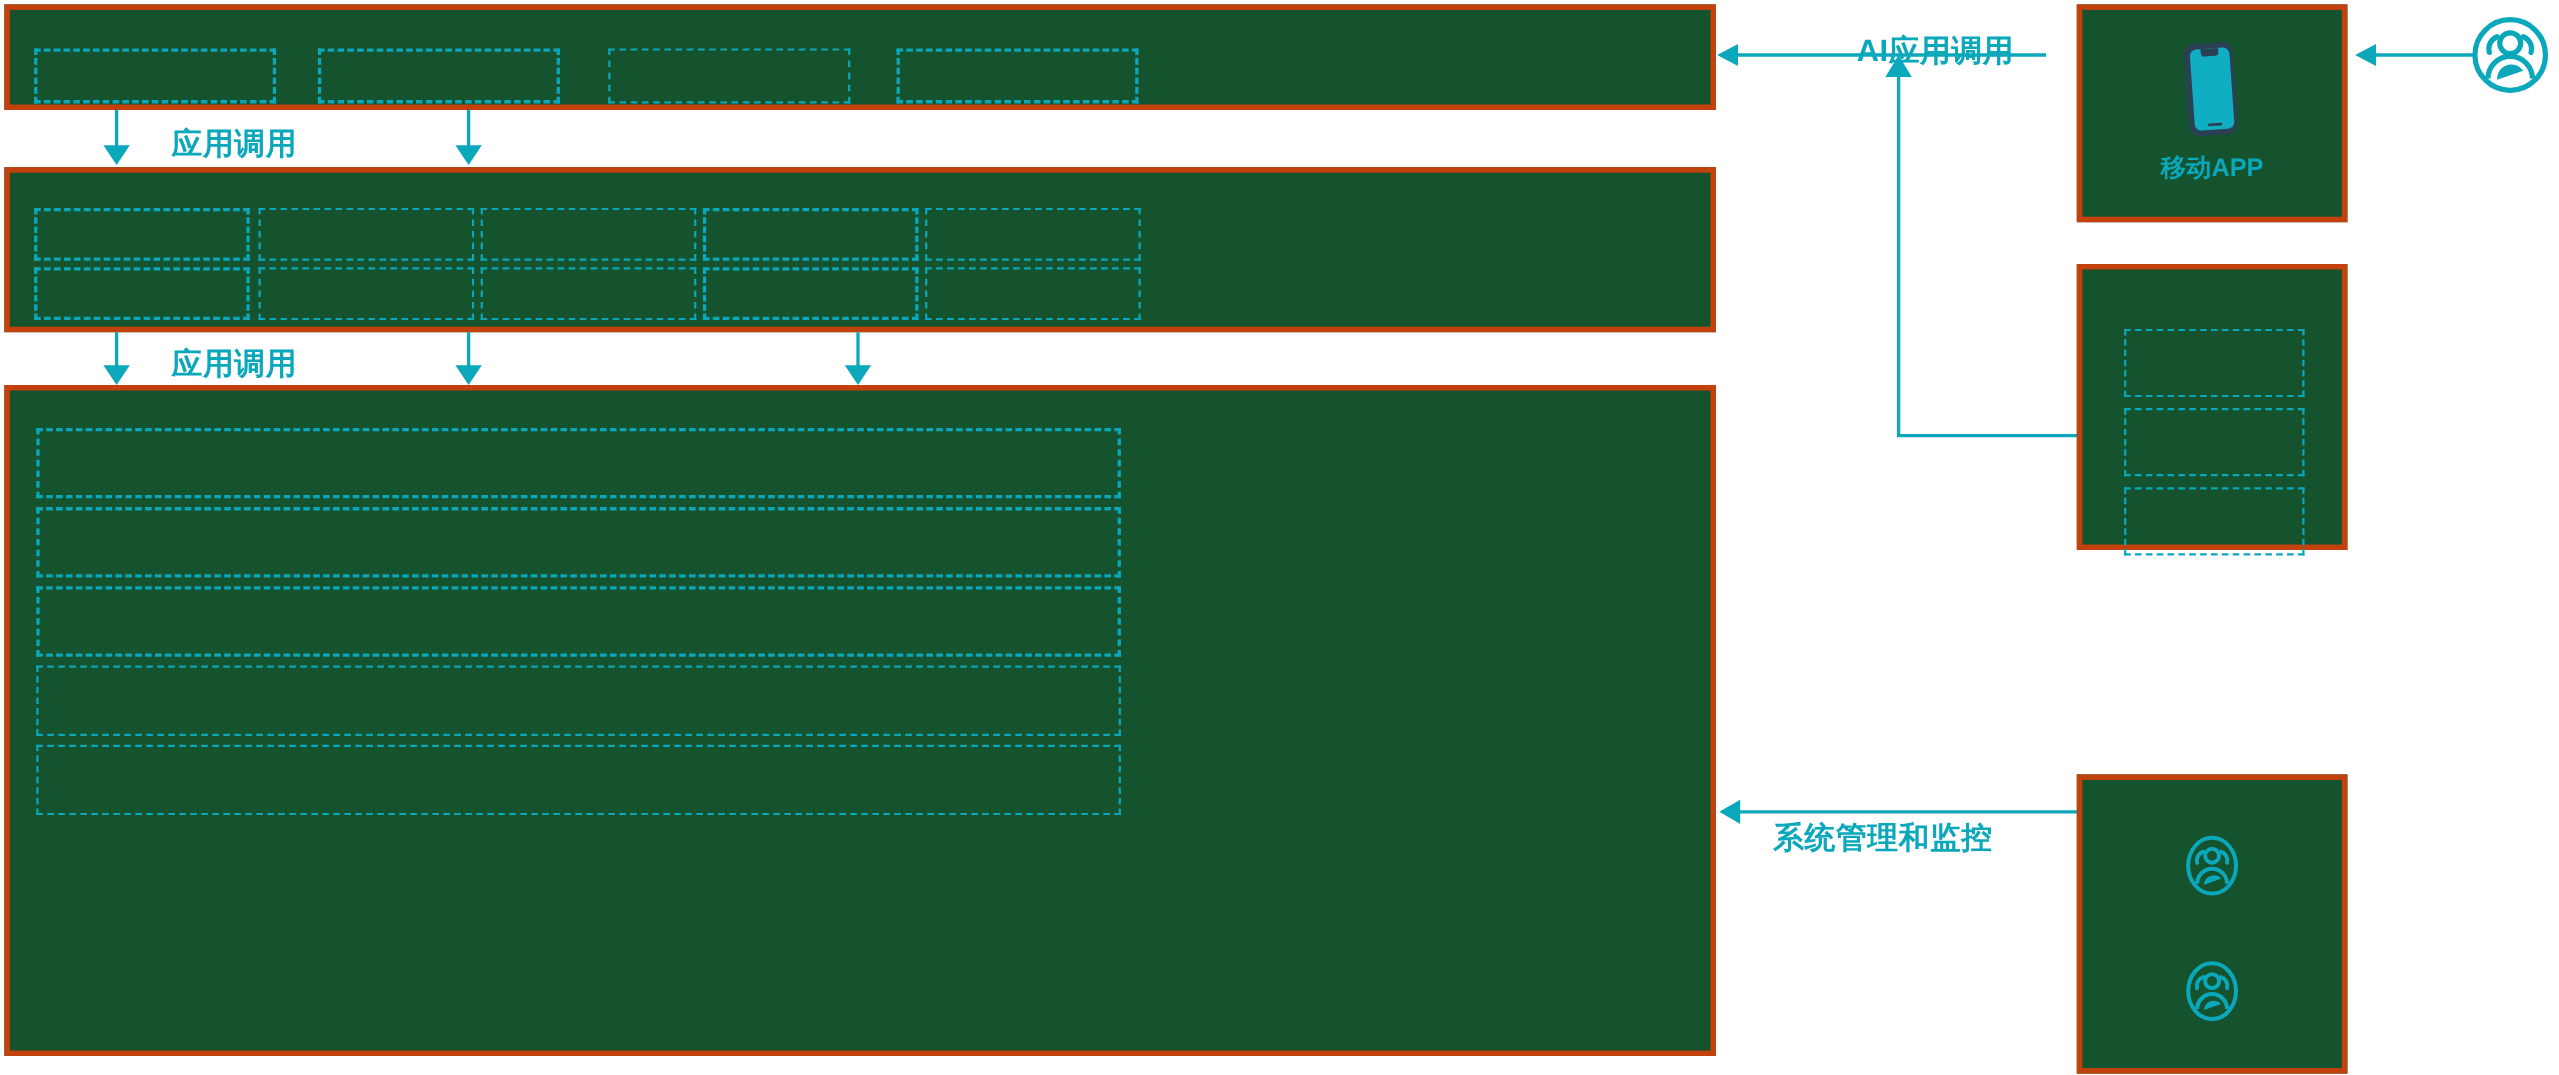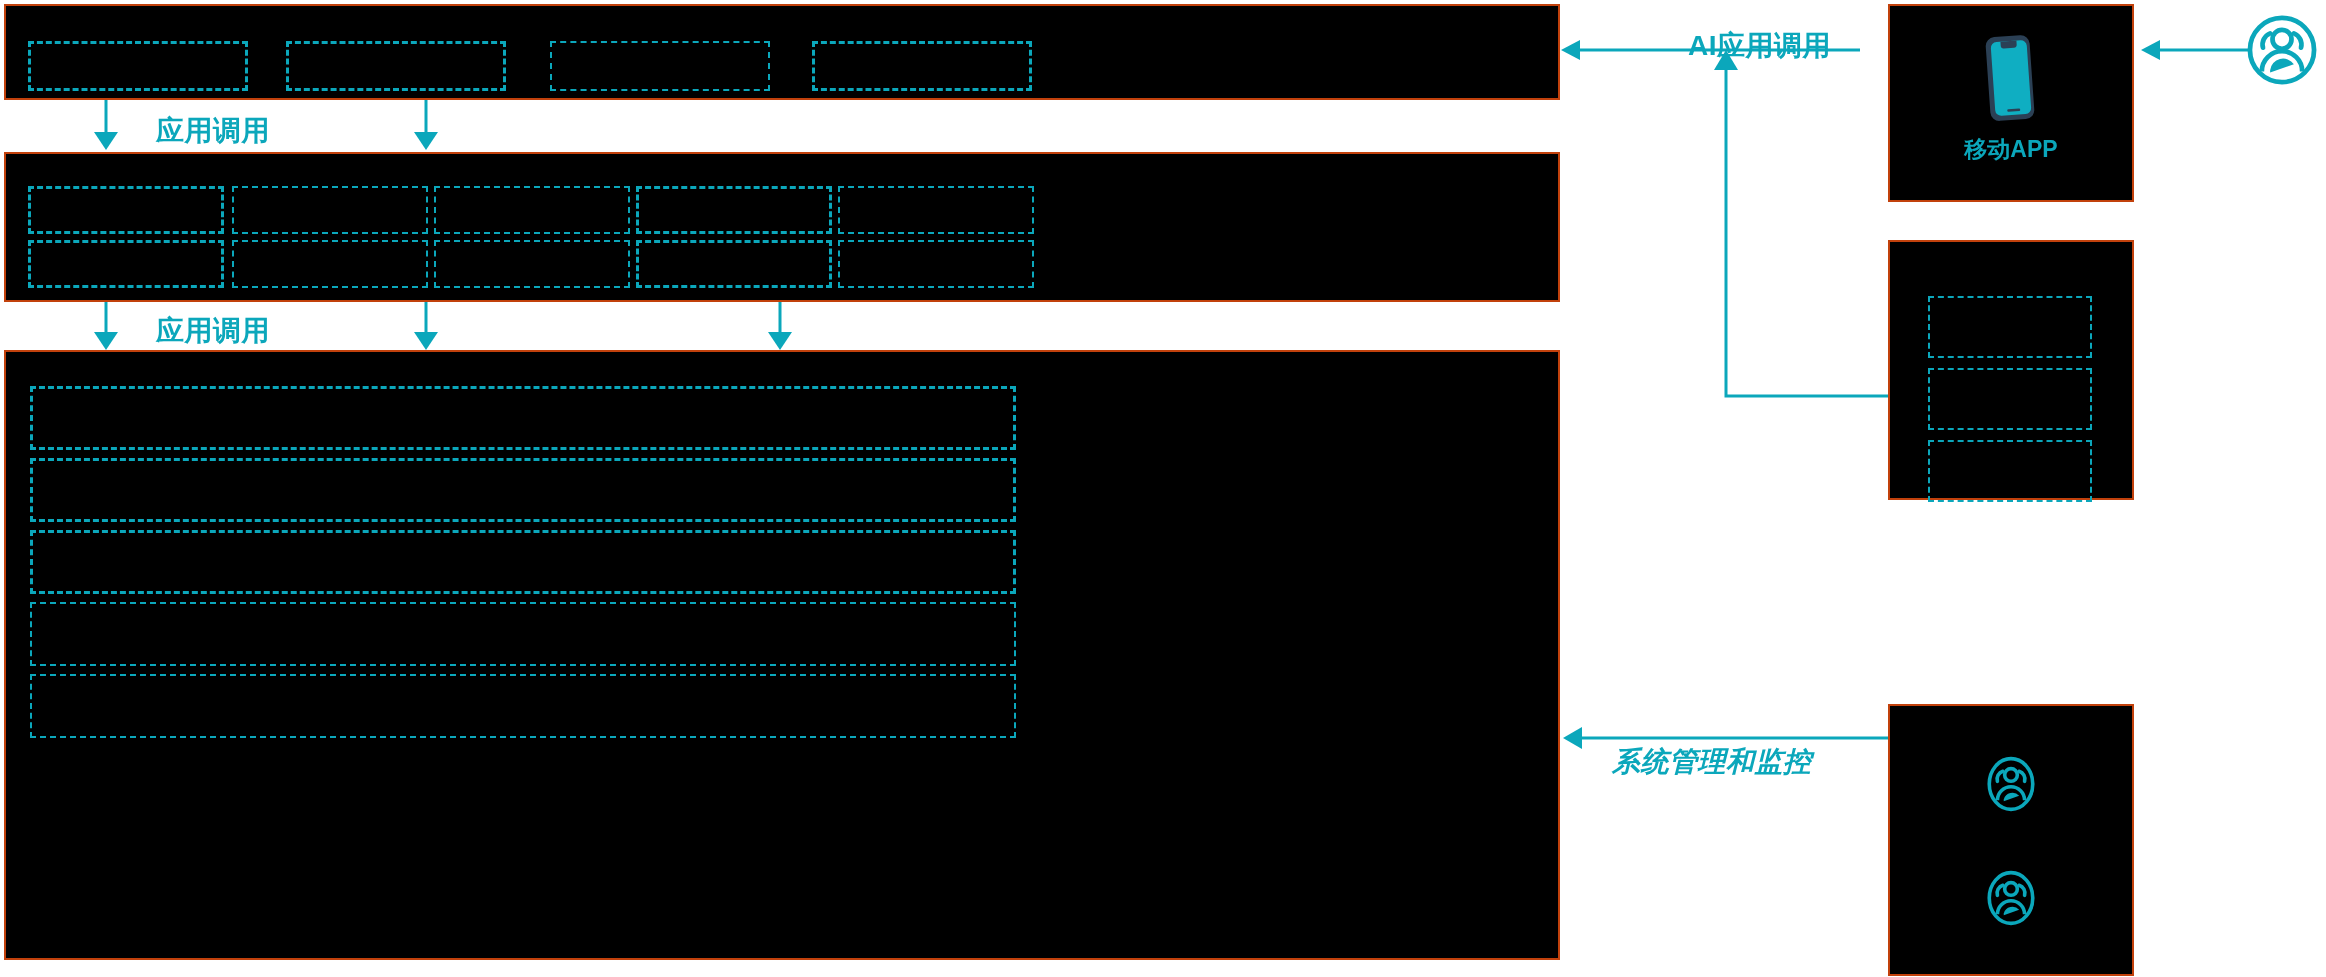--- a/index.html
+++ b/index.html
@@ -15,22 +15,22 @@
     width: 2326px;
     height: 977px;
     background: #ffffff;
     overflow: hidden;
   }
 
   
   .panel {
     position: absolute;
     box-sizing: border-box;
-    border: 2px solid #c2410c;
-    background: #000000;
+    border: 5px solid #c2410c;
+    background: #14532d;
   }
 
   
   .dbox {
     position: absolute;
     box-sizing: border-box;
     border: 3px dashed #0BA7BB;
     background: transparent;
   }
   .dbox.thin {
@@ -175,21 +175,21 @@
   <div class="panel" style="left:1888px; top:240px; width:246px; height:260px;">
     <div class="dbox thin" style="left:38px; top:54px; width:164px; height:62px;"></div>
     <div class="dbox thin" style="left:38px; top:126px; width:164px; height:62px;"></div>
     <div class="dbox thin" style="left:38px; top:198px; width:164px; height:62px;"></div>
   </div>
 
   <svg class="arrow-svg" style="left:1562px; top:726px;" width="330" height="24" viewBox="0 0 330 24">
     <line x1="18" y1="12" x2="330" y2="12" stroke="#0BA7BB" stroke-width="3"></line>
     <polygon points="20,1 20,23 1,12" fill="#0BA7BB"></polygon>
   </svg>
-  <div class="conn-label" style="left:1612px; top:748px;font-style:italic;">系统管理和监控</div>
+  <div class="conn-label" style="left:1612px; top:748px;">系统管理和监控</div>
 
   <div class="panel" style="left:1888px; top:704px; width:246px; height:272px;">
     <div class="icon-holder" style="left:0; top:46px; width:100%; height:64px;">
       <svg width="58" height="58" viewBox="0 0 64 64">
         <ellipse cx="32" cy="32" rx="24" ry="28" fill="none" stroke="#0BA7BB" stroke-width="4"></ellipse>
         <circle cx="32" cy="22" r="7" fill="none" stroke="#0BA7BB" stroke-width="4"></circle>
         <path d="M17 29 a9 9 0 0 1 6 -11" fill="none" stroke="#0BA7BB" stroke-width="4" stroke-linecap="round"></path>
         <path d="M47 29 a9 9 0 0 0 -6 -11" fill="none" stroke="#0BA7BB" stroke-width="4" stroke-linecap="round"></path>
         <path d="M17 50 a15 15 0 0 1 30 0" fill="none" stroke="#0BA7BB" stroke-width="4"></path>
         <path d="M24 49 a10 10 0 0 1 17 -4 l-17 6 z" fill="#0BA7BB"></path>

